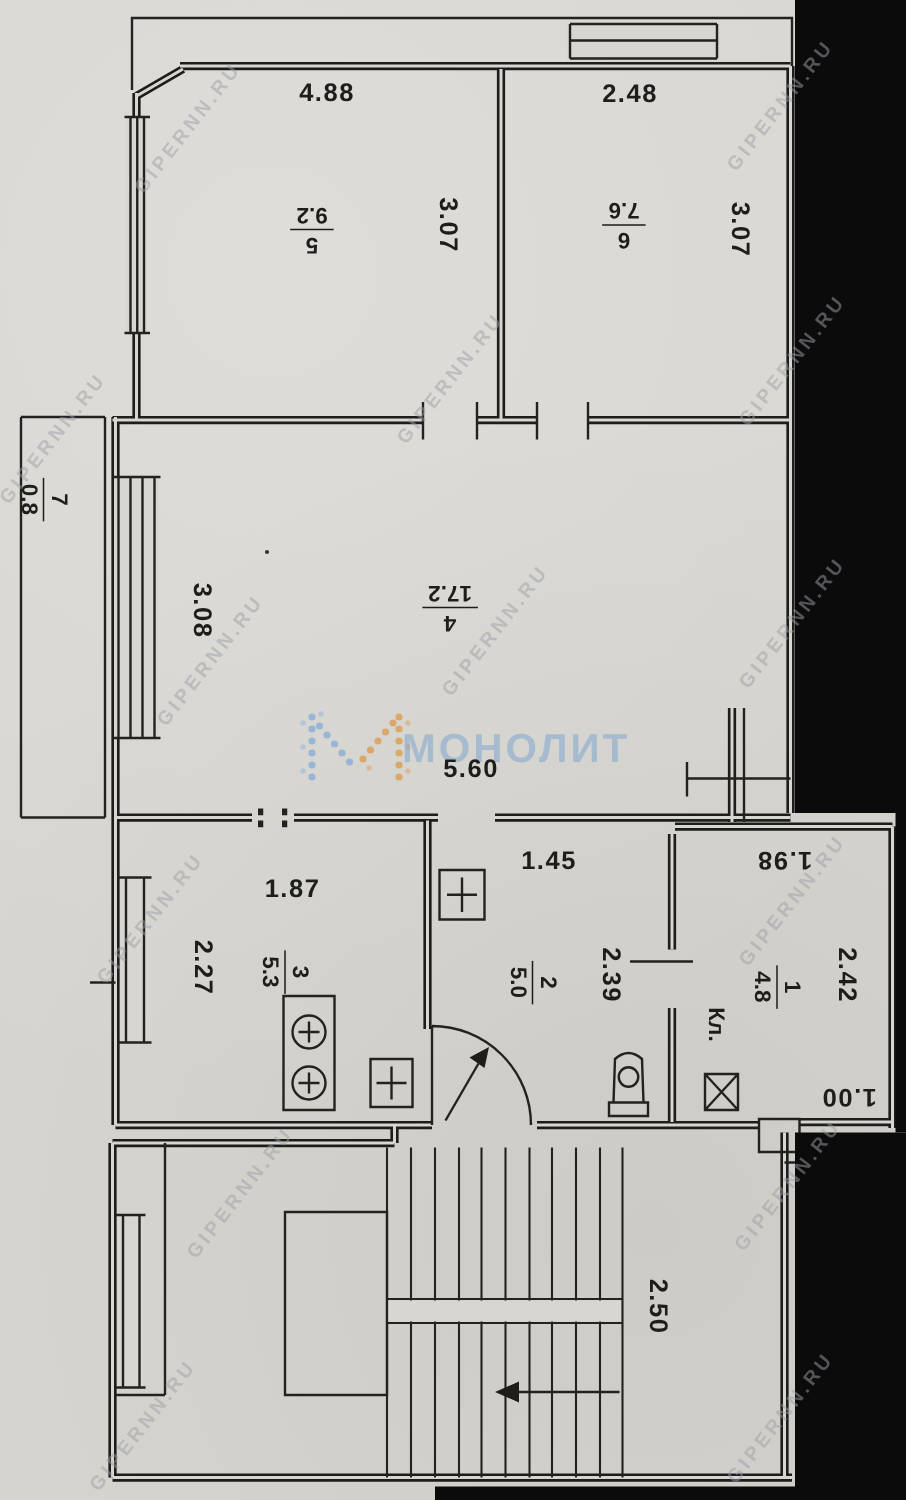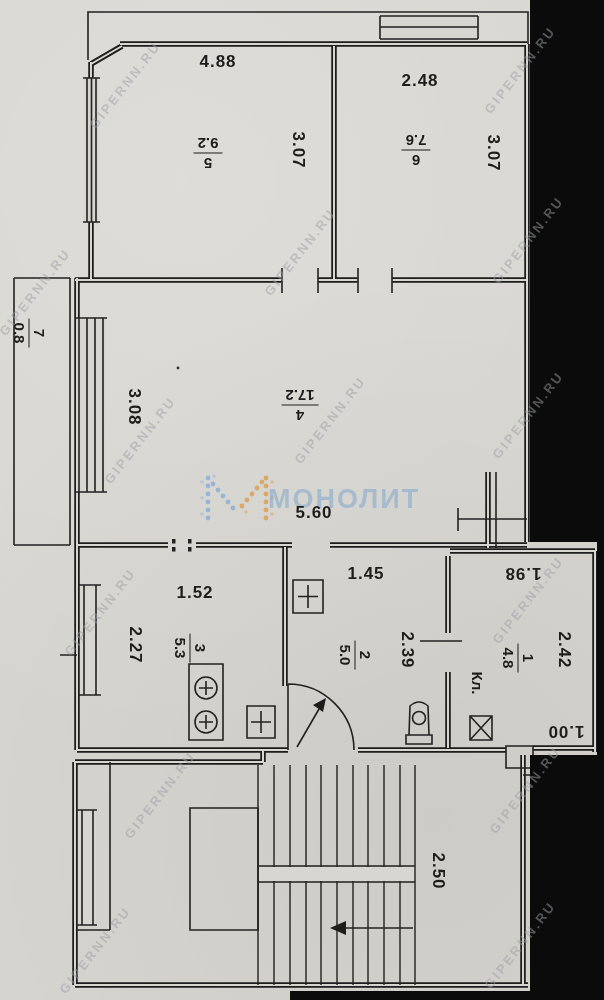--- a/index.html
+++ b/index.html
@@ -212,26 +212,26 @@
   <span class="wm" style="left:100px;top:612px">GIPERNN.RU</span>
   <span class="wm" style="left:528px;top:600px">GIPERNN.RU</span>
   <span class="wm" style="left:160px;top:795px">GIPERNN.RU</span>
   <span class="wm" style="left:525px;top:790px">GIPERNN.RU</span>
   <span class="wm" style="left:95px;top:950px">GIPERNN.RU</span>
   <span class="wm" style="left:520px;top:945px">GIPERNN.RU</span>
 
   <span class="logo-text">МОНОЛИТ</span>
 
   <div class="lbl dim" style="left:218px;top:62px">4.88</div>
-  <div class="lbl dim" style="left:420px;top:81px">2.48</div>
+  <div class="lbl dim" style="left:420px;top:63px">2.48</div>
   <div class="lbl dim" style="left:298px;top:150px;--rot:90deg">3.07</div>
   <div class="lbl dim" style="left:493px;top:153px;--rot:90deg">3.07</div>
   <div class="lbl dim" style="left:134px;top:407px;--rot:90deg">3.08</div>
   <div class="lbl dim" style="left:314px;top:513px">5.60</div>
-  <div class="lbl dim" style="left:195px;top:593px">1.52</div>
+  <div class="lbl dim" style="left:195px;top:593px">1.87</div>
   <div class="lbl dim" style="left:135px;top:645px;--rot:90deg">2.27</div>
   <div class="lbl dim" style="left:366px;top:574px">1.45</div>
   <div class="lbl dim" style="left:407px;top:650px;--rot:90deg">2.39</div>
   <div class="lbl dim" style="left:523px;top:573px;--rot:180deg">1.98</div>
   <div class="lbl dim" style="left:564px;top:650px;--rot:90deg">2.42</div>
   <div class="lbl dim" style="left:566px;top:731px;--rot:180deg">1.00</div>
   <div class="lbl dim" style="left:438px;top:871px;--rot:90deg">2.50</div>
 
   <div class="lbl frac-wrap" style="left:208px;top:153px;--rot:180deg">
     <span class="num">5</span>

